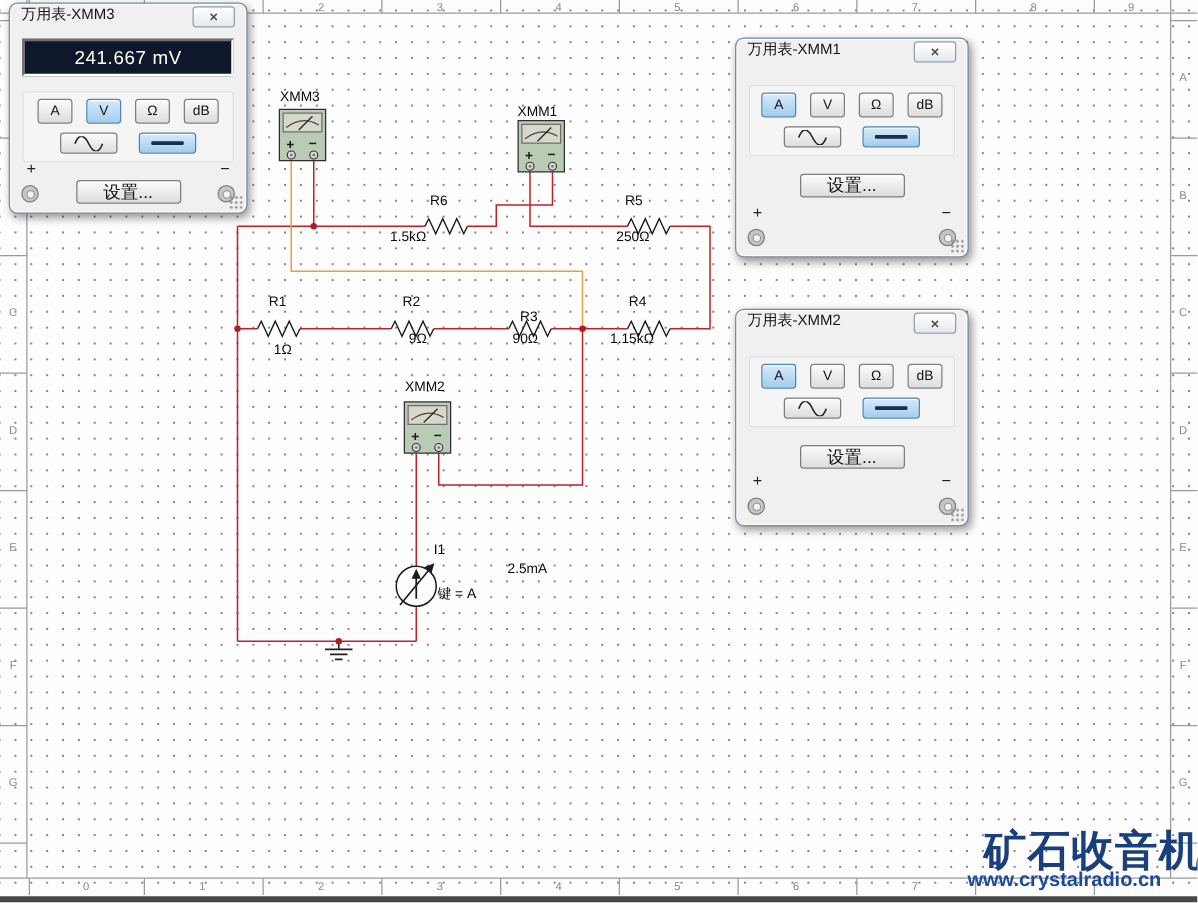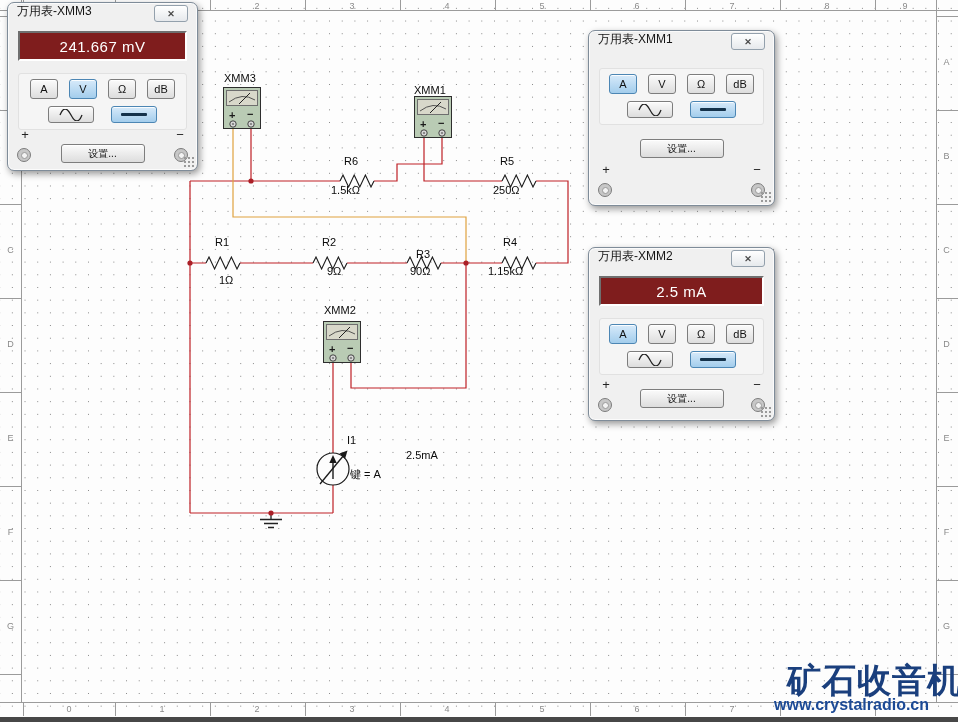--- a/index.html
+++ b/index.html
@@ -17,36 +17,36 @@
   .bottombar{position:absolute;left:0;top:717px;width:958px;height:5px;background:#474747;}
 
   
   .win{position:absolute;background:#f0f0f0;border:1px solid #7f8c99;border-radius:7px;
        box-shadow:inset 0 0 0 1px rgba(255,255,255,.75),2px 3px 7px rgba(0,0,0,.40);}
   .titlebar{height:25px;position:relative;display:flex;align-items:flex-start;padding:0 9px;}
   .title{font-size:12px;color:#151515;}
   .closebtn{position:absolute;top:2px;right:9px;width:32px;height:15px;
        background:linear-gradient(#ffffff,#e6e9ec);border:1px solid #93a0ac;border-radius:3px;
        display:flex;align-items:center;justify-content:center;font-size:9px;font-weight:bold;color:#4a4a4a;cursor:default;}
-  .lcd{margin:3px 10px 0;height:26px;background:#7f1d1d;
+  .lcd{margin:3px 10px 0;height:26px;background:#0f172a;
        border-top:2px solid #6f6f6f;border-left:2px solid #6f6f6f;
        border-bottom:2px solid #ffffff;border-right:2px solid #ffffff;
        display:flex;align-items:center;justify-content:center;}
   .lcd span{color:#ffffff;font-size:15px;letter-spacing:0.5px;}
   .panel{margin:12px 10px 0;padding:5px 0 6px;border:1px solid #e1e1e1;border-radius:3px;background:rgba(250,250,250,.55);}
   .modes{display:flex;justify-content:center;gap:11px;}
   .btn{box-sizing:border-box;width:28px;height:20px;border:1px solid #7d7d7d;border-radius:3px;
        background:linear-gradient(#fbfbfb,#dddddd);font-size:11px;color:#111;
        display:flex;align-items:center;justify-content:center;box-shadow:inset 0 1px 0 rgba(255,255,255,.85);}
   .btn.sel{background:linear-gradient(#d7eafa,#a3cdec);border-color:#4c86b4;}
   .waves{display:flex;justify-content:center;gap:17px;margin-top:7px;}
   .wbtn{width:46px;height:17px;}
   .dcbar{width:26px;height:3px;background:#14324b;border-radius:1px;}
   .setrow{margin-top:14px;display:flex;justify-content:center;}
-  .setbtn{width:84px;height:19px;font-size:10px;}
+  .setbtn{width:84px;height:19px;font-size:14px;}
   .pm{position:absolute;bottom:28px;font-size:13px;color:#222;width:12px;text-align:center;}
   .pm-l{left:11px;} .pm-r{right:11px;}
   .term{position:absolute;bottom:8px;width:12px;height:12px;border-radius:50%;
         background:#c7c7c7;border:1px solid #7c7c7c;display:flex;align-items:center;justify-content:center;}
   .term-l{left:9px;} .term-r{right:9px;}
   .hole{width:5px;height:5px;border-radius:50%;background:#f3f3f3;border:1px solid #9a9a9a;}
   .grip{position:absolute;right:3px;bottom:3px;width:11px;height:11px;
         background-image:radial-gradient(#9a9a9a 1px,transparent 1.2px);background-size:4px 4px;}
 
   
@@ -122,21 +122,21 @@
   <span class="clabel" style="left:219px;top:274px">1Ω</span>
   <span class="clabel" style="left:322px;top:236px">R2</span>
   <span class="clabel" style="left:327px;top:265px">9Ω</span>
   <span class="clabel" style="left:416px;top:248px">R3</span>
   <span class="clabel" style="left:410px;top:265px">90Ω</span>
   <span class="clabel" style="left:503px;top:236px">R4</span>
   <span class="clabel" style="left:488px;top:265px">1.15kΩ</span>
   <span class="clabel" style="left:500px;top:155px">R5</span>
   <span class="clabel" style="left:493px;top:184px">250Ω</span>
   <span class="clabel" style="left:344px;top:155px">R6</span>
-  <span class="clabel" style="left:331px;top:184px">1.5kΩ</span>
+  <span class="clabel" style="left:312px;top:184px">1.5kΩ</span>
 
   <span class="clabel" style="left:347px;top:434px">I1</span>
   <span class="clabel" style="left:350px;top:467px">键 = A</span>
   <span class="clabel" style="left:406px;top:449px">2.5mA</span>
 
   <span class="bnum" style="left:59px;top:1px">0</span>
   <span class="bnum" style="left:152px;top:1px">1</span>
   <span class="bnum" style="left:247px;top:1px">2</span>
   <span class="bnum" style="left:342px;top:1px">3</span>
   <span class="bnum" style="left:437px;top:1px">4</span>
@@ -257,23 +257,20 @@
   <span class="grip"></span>
 </div>
 
 <div class="win" style="left:588px;top:247px;width:185px;height:172px">
   <div class="titlebar">
     <span class="title">万用表-XMM2</span>
     <span class="closebtn">
         <span>✕</span>
       </span>
   </div>
-  <div class="lcd">
-      <span>2.5 mA</span>
-    </div>
   <div class="panel">
     <div class="modes">
       <span class="btn sel">A</span>
       <span class="btn">V</span>
       <span class="btn">Ω</span>
       <span class="btn">dB</span>
     </div>
     <div class="waves">
       <span class="btn wbtn">
           <svg width="26" height="12" viewBox="0 0 26 12">

